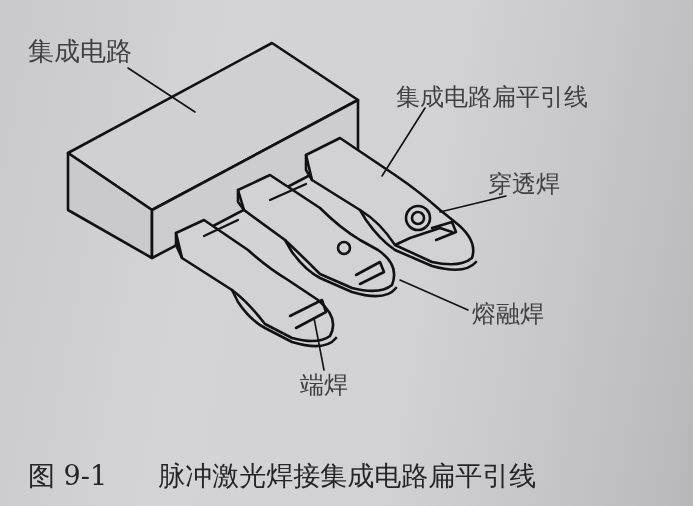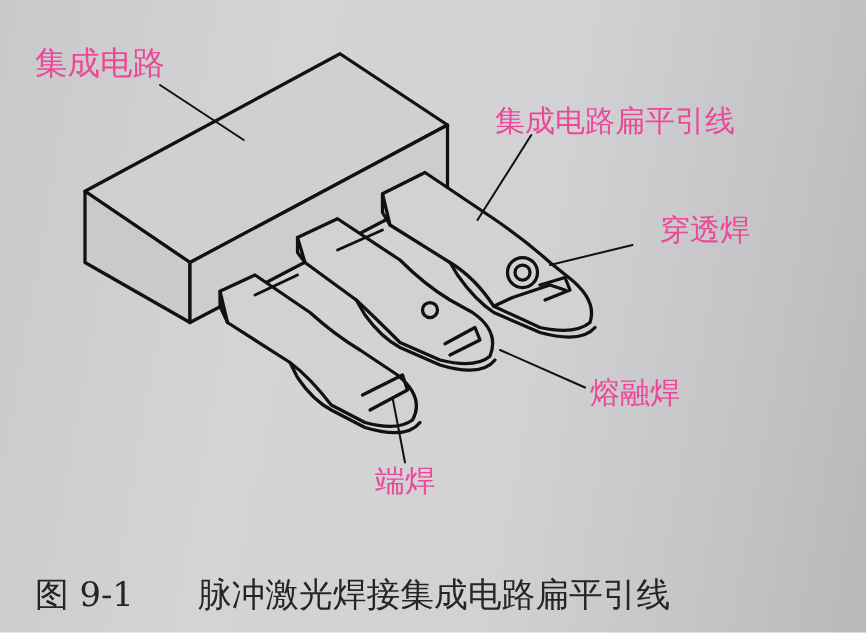--- a/index.html
+++ b/index.html
@@ -3,21 +3,21 @@
 <meta charset="utf-8">
 <style>
   html, body { margin: 0; padding: 0; }
   body {
     width: 693px; height: 506px; overflow: hidden;
     background: linear-gradient(100deg, #c9c9cb 0%, #d4d4d6 30%, #d2d2d4 60%, #c3c3c5 85%, #b8b8ba 100%);
     position: relative;
     font-family: "DejaVu Serif", serif;
     color: #222;
   }
-  .label { position: absolute; font-size: 24px; line-height: 1; white-space: nowrap; color: #ec4899; }
+  .label { position: absolute; font-size: 24px; line-height: 1; white-space: nowrap; color: #404040; }
   svg { position: absolute; left: 0; top: 0; }
   .caption { position: absolute; left: 28px; top: 458px; font-size: 27px; white-space: nowrap; color: #252525; }
   .caption span { display: inline-block; }
 </style>
 </head>
 <body>
 
 <svg width="693" height="506" viewBox="0 0 693 506" fill="none" stroke="#111" stroke-width="2.6" stroke-linejoin="round" stroke-linecap="round">
 
   <g>
@@ -57,21 +57,21 @@
   <line x1="314" y1="318" x2="324" y2="370" stroke-width="1.6"></line>
 
   <line x1="204" y1="236" x2="238" y2="220" stroke-width="2.2"></line>
   <line x1="270" y1="200" x2="306" y2="184" stroke-width="2.2"></line>
 
   <line x1="425" y1="108" x2="382" y2="176" stroke-width="1.6"></line>
 </svg>
 
 <div class="label" style="left:28px; top:38px; font-size:26px;">集成电路</div>
 <div class="label" style="left:396px; top:85px;">集成电路扁平引线</div>
-<div class="label" style="left:528px; top:172px;text-align:center;">穿透焊</div>
+<div class="label" style="left:488px; top:172px;text-align:center;">穿透焊</div>
 <div class="label" style="left:472px; top:302px;">熔融焊</div>
 <div class="label" style="left:300px; top:373px;">端焊</div>
 
 <div class="caption">
   <span>图 9-1</span>
   <span style="width:34px"></span>
   <span>脉冲激光焊接集成电路扁平引线</span>
 </div>
 
 </body></html>

